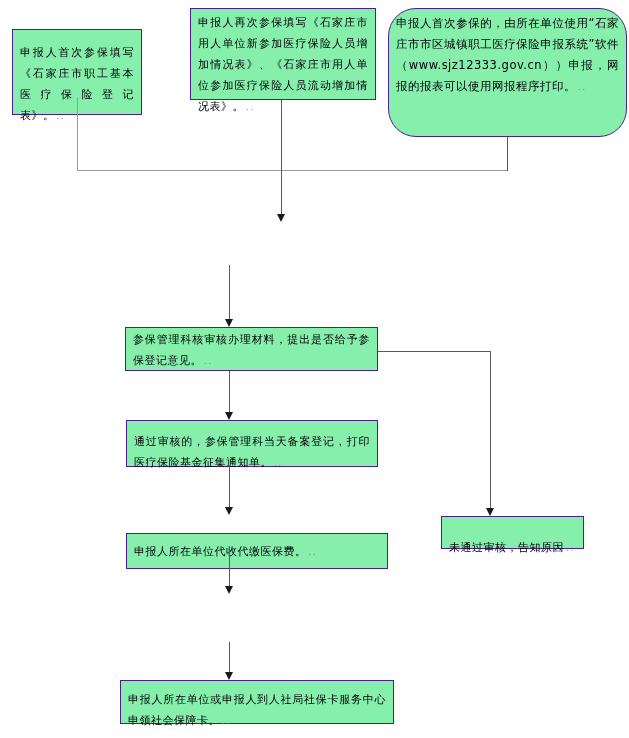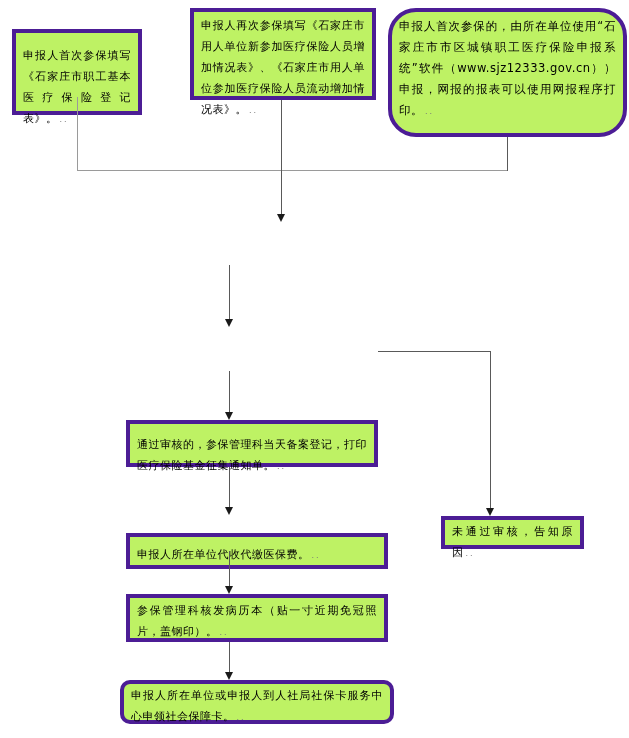--- a/index.html
+++ b/index.html
@@ -11,22 +11,22 @@
     position: relative;
     width: 629px;
     height: 738px;
     background: #ffffff;
     font-family: "DejaVu Sans", sans-serif;
     color: #000000;
   }
   .box {
     position: absolute;
     box-sizing: border-box;
-    border: 4px solid #4c1d95;
-    background: #bef264;
+    border: 1px solid #4c1d95;
+    background: #86efac;
     font-size: 11px;
     line-height: 21px;
     text-align: justify;
     padding: 2px 7px;
     letter-spacing: 0.5px;
     color: #000000;
   }
   .pmark {
     font-size: 8px;
     color: #777777;
@@ -49,44 +49,44 @@
     border-top: 8px solid #1a1a1a;
   }
   
   #b1 { left: 12px;  top: 29px;  width: 130px; height: 86px;  padding-top: 12px; }
   #b2 { left: 190px; top: 8px;   width: 186px; height: 92px;  padding-top: 3px; }
   #b3 { left: 388px; top: 8px;   width: 239px; height: 129px; padding-top: 4px; font-size: 11.5px; border-radius: 28px; }
   #b4 { left: 126px; top: 222px; width: 309px; height: 43px;  padding-top: 0; }
   #b5 { left: 125px; top: 327px; width: 253px; height: 44px;  padding-top: 1px; }
   #b6 { left: 126px; top: 420px; width: 252px; height: 47px;  padding-top: 10px; }
   #b7 { left: 126px; top: 533px; width: 262px; height: 36px;  padding-top: 7px; }
-  #bR { left: 441px; top: 516px; width: 143px; height: 33px;  padding-top: 1px; }
+  #bR { left: 441px; top: 516px; width: 143px; height: 33px;  padding-top: 20px; }
   #b8 { left: 126px; top: 594px; width: 262px; height: 48px;  padding-top: 2px; }
-  #b9 { left: 120px; top: 680px; width: 274px; height: 44px;  padding-top: 1px; border-radius: 10px; }
+  #b9 { left: 120px; top: 680px; width: 274px; height: 44px;  padding-top: 8px; }
 </style>
 </head>
 <body>
 
 <div class="canvas">
 
   <div class="box" id="b1"><span>申报人首次参保填写《石家庄市职工基本医疗保险登记表》。</span><span class="pmark">..</span></div>
 
   <div class="box" id="b2"><span>申报人再次参保填写《石家庄市用人单位新参加医疗保险人员增加情况表》、《石家庄市用人单位参加医疗保险人员流动增加情况表》。</span><span class="pmark">..</span></div>
 
   <div class="box" id="b3"><span>申报人首次参保的，由所在单位使用“石家庄市市区城镇职工医疗保险申报系统”软件（www.sjz12333.gov.cn））申报，网报的报表可以使用网报程序打印。</span><span class="pmark">..</span></div>
 
 
+  <div class="box" id="b5"><span>参保管理科核审核办理材料，提出是否给予参保登记意见。</span><span class="pmark">..</span></div>
 
   <div class="box" id="b6"><span>通过审核的，参保管理科当天备案登记，打印医疗保险基金征集通知单。</span><span class="pmark">..</span></div>
 
   <div class="box" id="b7"><span>申报人所在单位代收代缴医保费。</span><span class="pmark">..</span></div>
 
   <div class="box" id="bR"><span>未通过审核，告知原因</span><span class="pmark">..</span></div>
 
-  <div class="box" id="b8"><span>参保管理科核发病历本（贴一寸近期免冠照片，盖钢印）。</span><span class="pmark">..</span></div>
 
   <div class="box" id="b9"><span>申报人所在单位或申报人到人社局社保卡服务中心申领社会保障卡。</span><span class="pmark">..</span></div>
 
   <div class="line v gray" style="left:77px; top:97px; height:73px;"></div>
   <div class="line h gray" style="left:77px; top:170px; width:431px;"></div>
   <div class="line v" style="left:507px; top:137px; height:34px;"></div>
   <div class="line v" style="left:281px; top:100px; height:115px;"></div>
   <div class="arrow" style="left:277px; top:214px;"></div>
 
   <div class="line v" style="left:229px; top:265px; height:56px;"></div>

